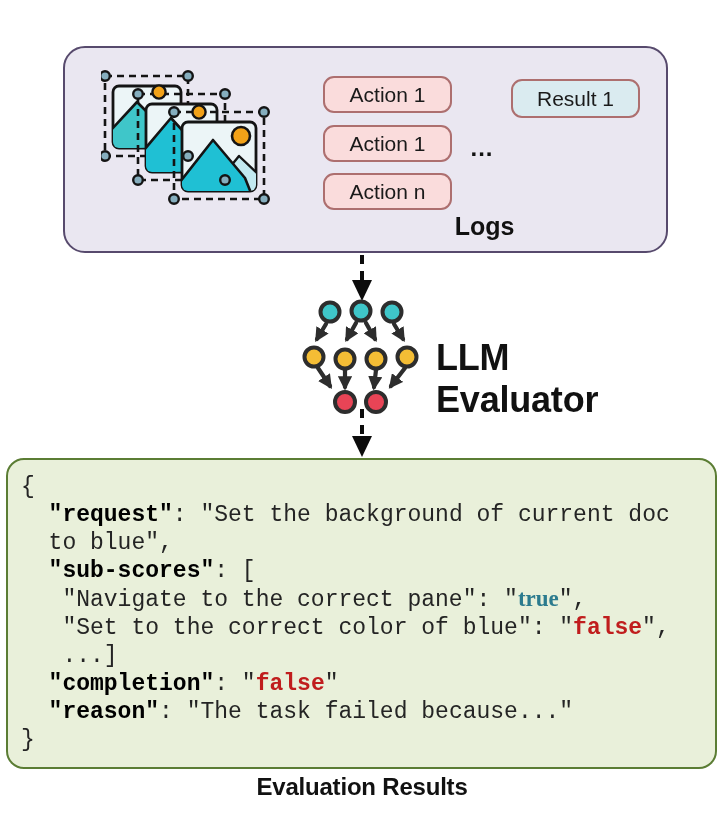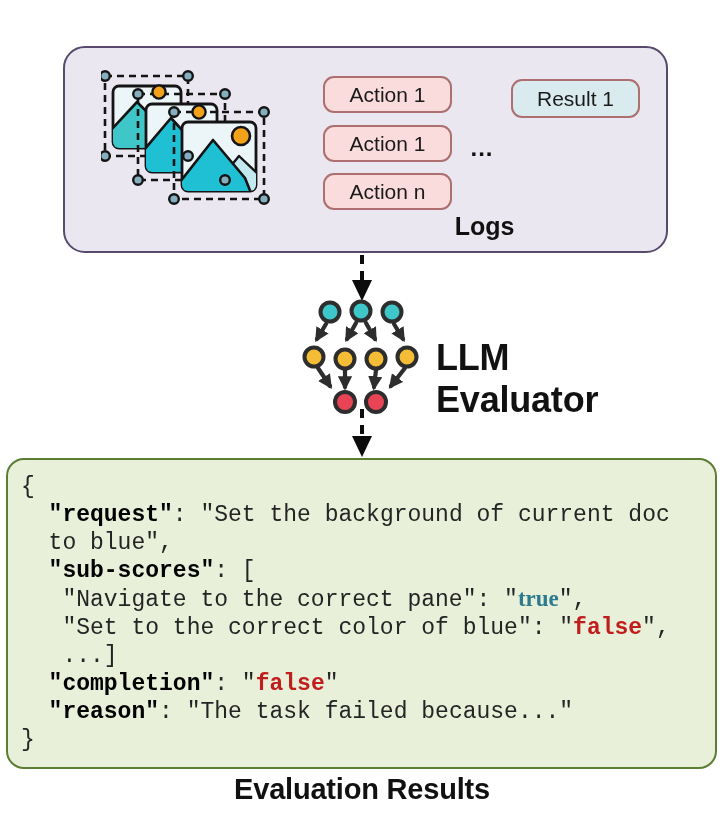--- a/index.html
+++ b/index.html
@@ -48,21 +48,21 @@
     border-radius:18px;background:var(--results-box-fill,#e9f0da);
     padding:13px 6px 0 13px;overflow:hidden;
   }
   .code{font-family:"Liberation Mono",monospace;font-size:23px;line-height:28px;}
   .code-line{white-space:pre;color:#242424;}
   .seg-plain{color:#242424;}
   .seg-str{color:#242424;}
   .seg-key{color:#000000;font-weight:700;}
   .seg-true{color:var(--true-value,#2c7b8e);font-weight:700;font-family:Liberation Serif, serif;}
   .seg-false{color:var(--false-value,#c01d1d);font-weight:700;}
-  .eval-title{left:0;top:773px;width:724px;font-size:29px;}
+  .eval-title{left:0;top:773px;width:724px;font-size:24px;}
 </style>
 </head>
 <body>
 
 <div class="canvas">
 
 
   <div class="traj-box">
 
     <svg class="shots-icon" width="170" height="148" viewBox="0 0 170 148">

